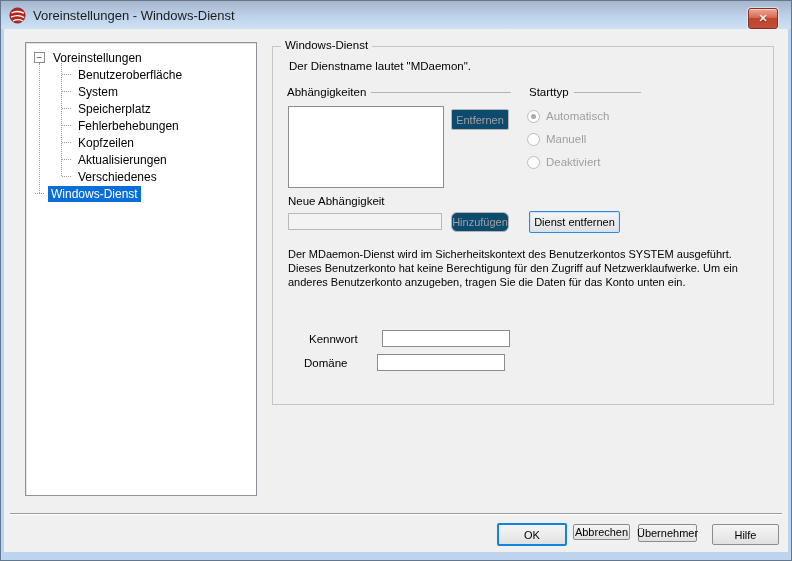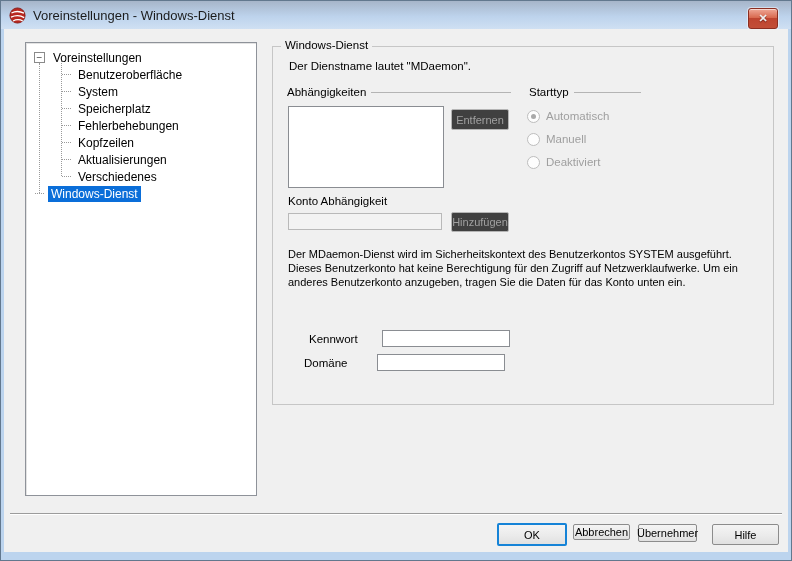--- a/index.html
+++ b/index.html
@@ -87,26 +87,26 @@
   
   .btn {
     position:absolute; box-sizing:border-box;
     background:linear-gradient(#f4f4f4, #ebebeb 55%, #e0e0e0);
     border:1px solid #8c8c8c; border-radius:2px;
     font-family:"Liberation Sans", sans-serif; font-size:11px; color:#000;
     display:flex; align-items:center; justify-content:center;
     padding:0; cursor:default;
   }
   .btn.disabled {
-    background:#404040; border-color:#b5b5b5; color:#a0a0a0;
+    background:#0c4a6e; border-color:#b5b5b5; color:#a0a0a0;
   }
   .btn.focus-blue { border:1px solid #2a8ade; box-shadow:inset 0 0 0 1px #cde5f8; }
   .btn.default-ok { border:2px solid #1583d7; }
   .btn-entfernen { left:178px; top:62px; width:58px; height:21px; }
-  .btn-hinzufuegen { left:178px; top:165px; width:58px; height:20px; }
+  .btn-hinzufuegen { left:178px; top:165px; width:58px; height:20px;border-radius:6px; }
   .btn-dienst-entfernen { left:256px; top:164px; width:91px; height:22px; }
   
   .radio-row { position:absolute; left:254px; display:flex; align-items:center; height:16px; }
   .radio-row.r0 { top:61px; } .radio-row.r1 { top:84px; } .radio-row.r2 { top:107px; }
   .radio {
     width:13px; height:13px; border:1px solid #bdbdbd; border-radius:50%;
     background:#fdfdfd; margin-right:6px; position:relative; box-sizing:border-box; flex:0 0 auto;
   }
   .radio.checked::after {
     content:""; position:absolute; left:3px; top:3px; width:5px; height:5px;
@@ -224,23 +224,24 @@
       </div>
       <div class="radio-row r1">
         <span class="radio"></span>
         <span class="radio-label">Manuell</span>
       </div>
       <div class="radio-row r2">
         <span class="radio"></span>
         <span class="radio-label">Deaktiviert</span>
       </div>
 
-      <div class="newdep-label">Konto Abhängigkeit</div>
+      <div class="newdep-label">Neue Abhängigkeit</div>
       <input class="textinput newdep-input disabled" disabled="" value="" style="">
       <button class="btn disabled btn-hinzufuegen">Hinzufügen</button>
+      <button class="btn focus-blue btn-dienst-entfernen">Dienst entfernen</button>
 
       <div class="account-text">Der MDaemon-Dienst wird im Sicherheitskontext des Benutzerkontos SYSTEM ausgeführt. Dieses Benutzerkonto hat keine Berechtigung für den Zugriff auf Netzwerklaufwerke. Um ein anderes Benutzerkonto anzugeben, tragen Sie die Daten für das Konto unten ein.</div>
 
       <div class="field-row f1">
         <span class="field-label">Kennwort</span>
         <input class="textinput field-input" value="" style="">
       </div>
       <div class="field-row f2">
         <span class="field-label">Domäne</span>
         <input class="textinput field-input" value="" style="">

